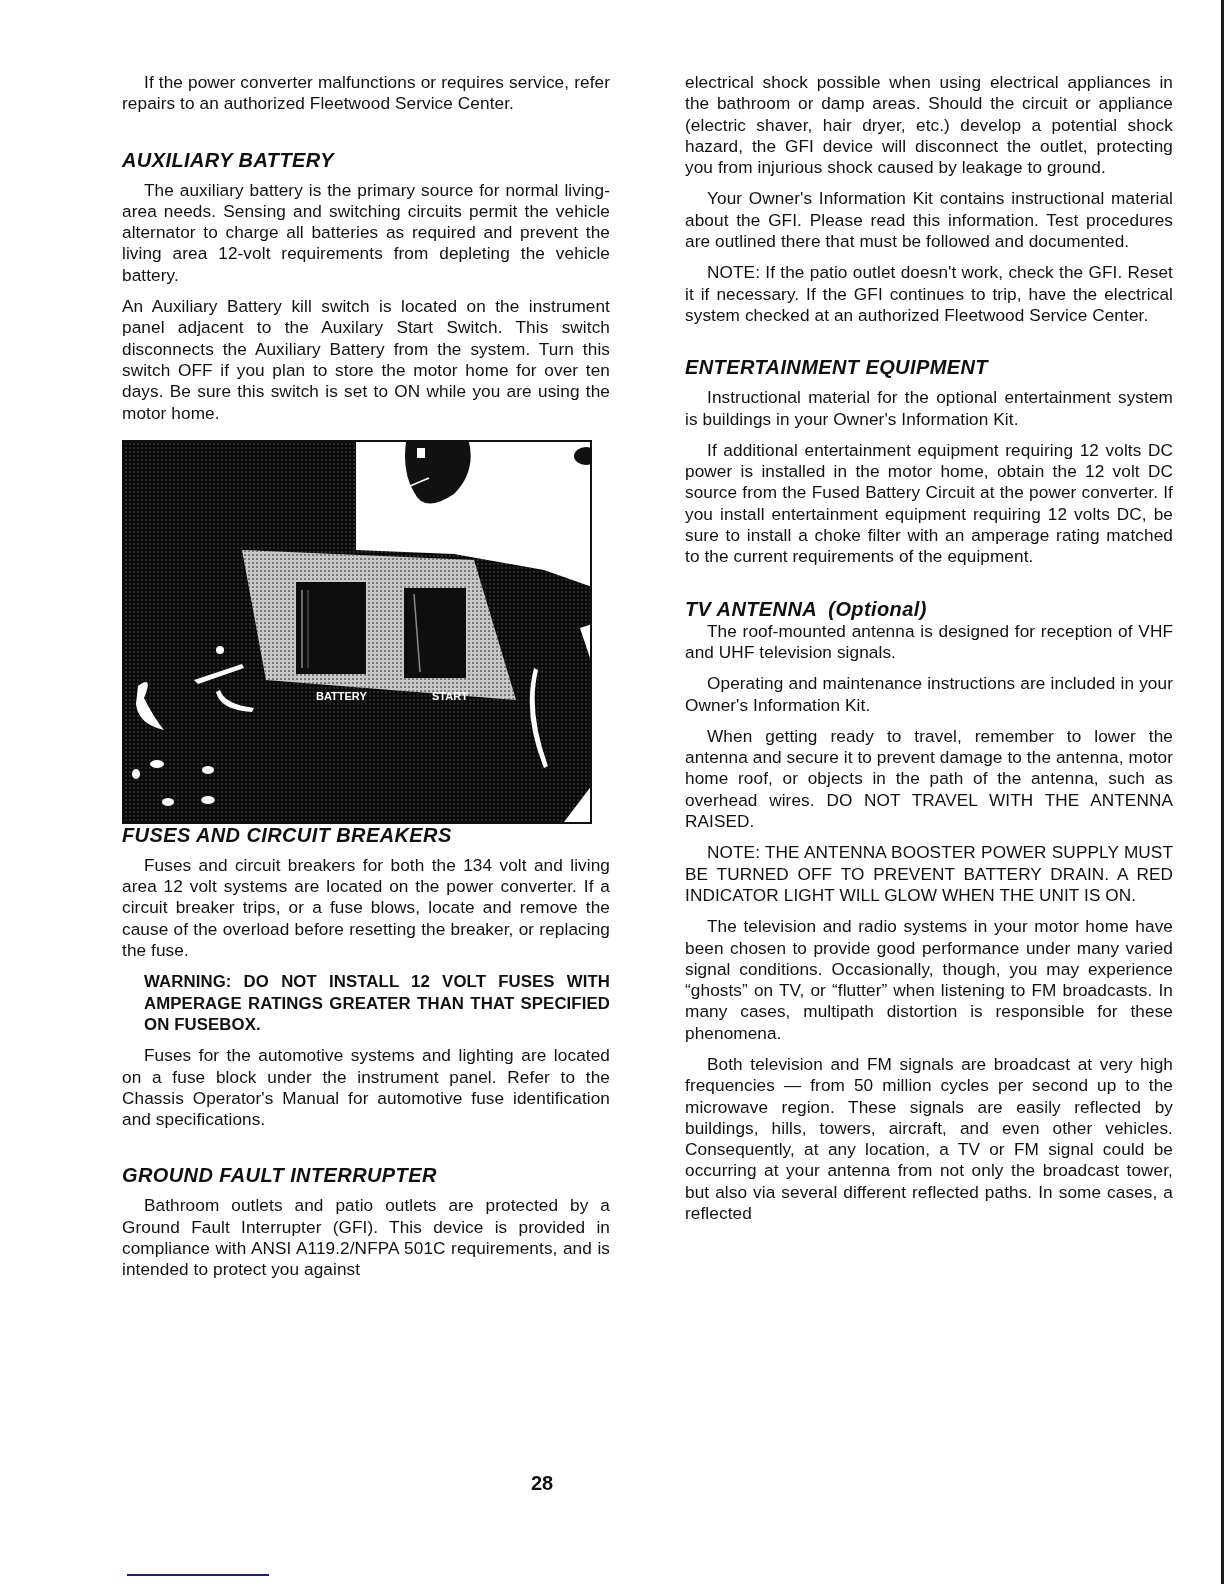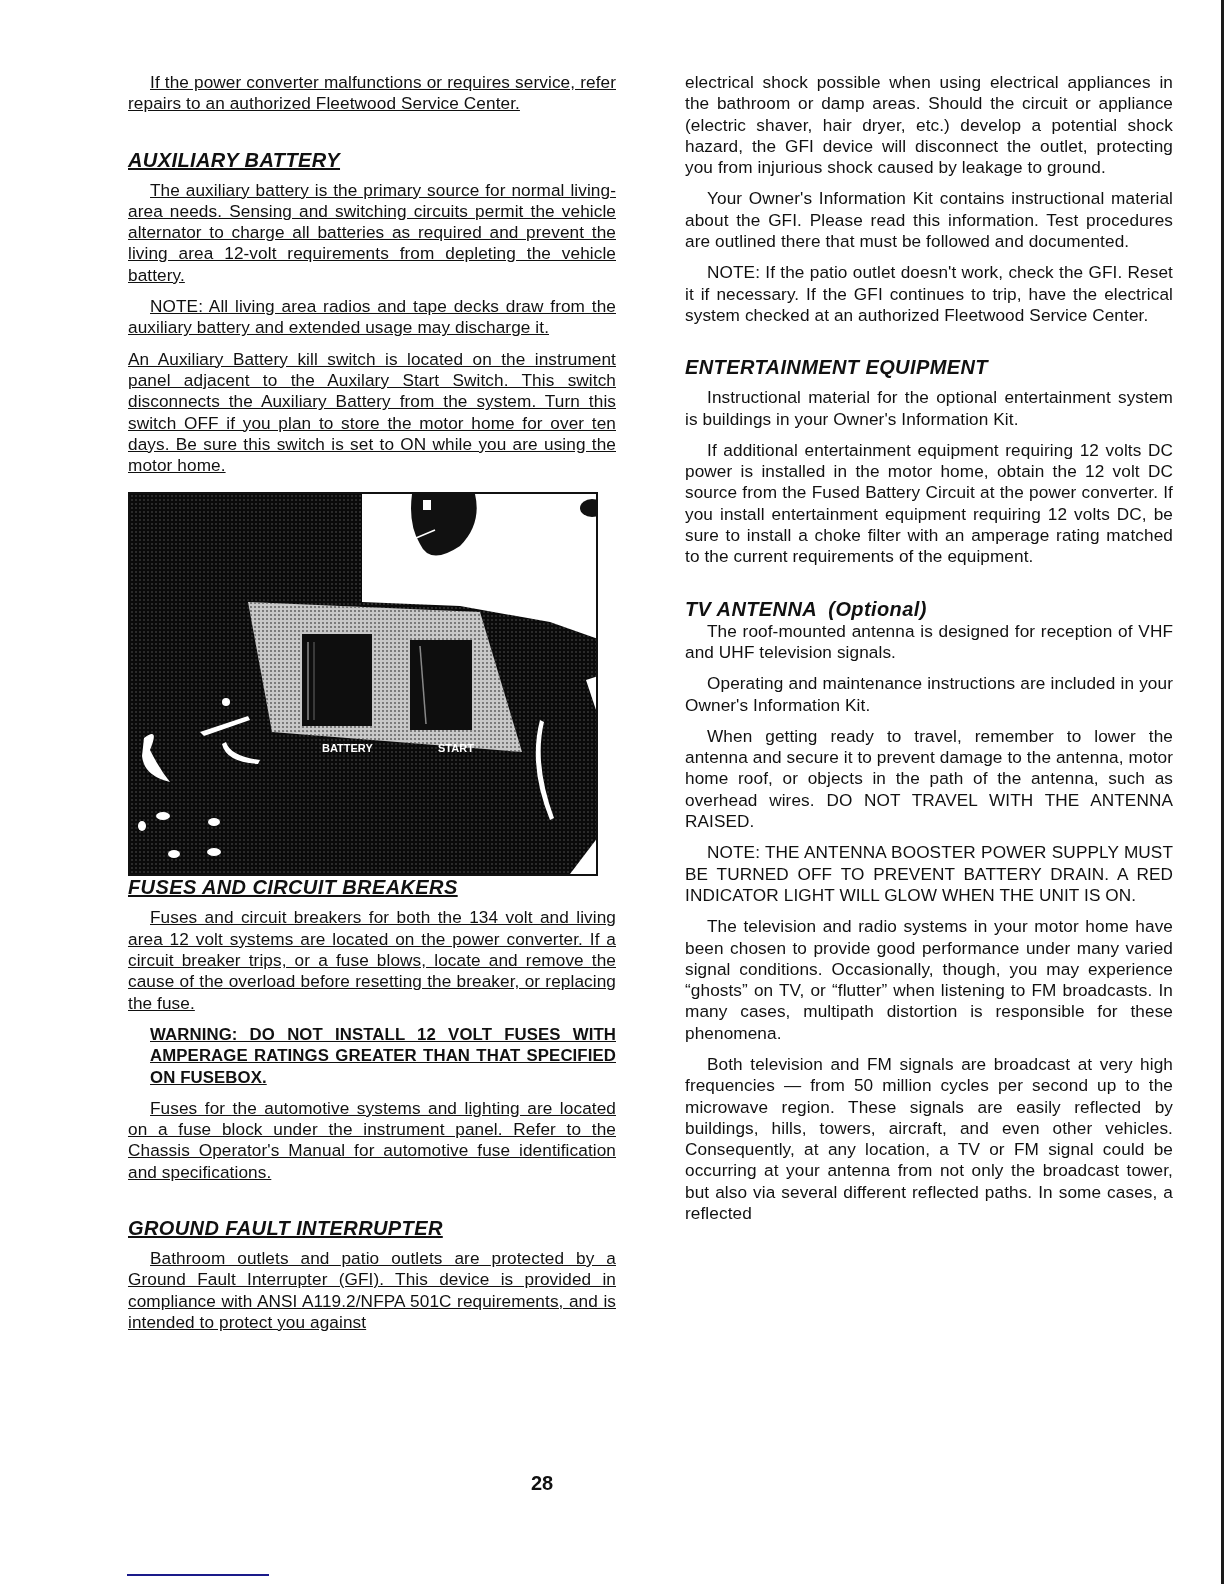--- a/index.html
+++ b/index.html
@@ -8,21 +8,21 @@
     font-family: "Liberation Sans", "DejaVu Sans", sans-serif;
     color: #111111;
   }
   .page-edge {
     position: absolute; top: 0; right: 0; width: 3px; height: 1584px;
     background: #1a1a1a;
   }
   .column {
     position: absolute; top: 72px; width: 488px;
   }
-  .col-left { left: 128px; text-decoration: underline; }
+  .col-left { left: 122px; }
   .col-right { left: 685px; }
   p {
     margin: 0 0 10px 0;
     font-size: 17.2px; line-height: 21.3px;
     text-align: justify; text-indent: 22px;
     letter-spacing: 0.1px;
   }
   p.noindent { text-indent: 0; }
   p.warning {
     font-weight: bold; text-indent: 0;
@@ -59,21 +59,20 @@
 </head>
 <body>
 
 <div class="page-edge"></div>
 
 <div class="column col-left">
   <p>If the power converter malfunctions or requires service, refer repairs to an authorized Fleetwood Service Center.</p>
 
   <h2 class="h-aux">AUXILIARY BATTERY</h2>
   <p>The auxiliary battery is the primary source for normal living-area needs. Sensing and switching circuits permit the vehicle alternator to charge all batteries as required and prevent the living area 12-volt requirements from depleting the vehicle battery.</p>
-  <p>NOTE: All living area radios and tape decks draw from the auxiliary battery and extended usage may discharge it.</p>
   <p class="noindent">An Auxiliary Battery kill switch is located on the instrument panel adjacent to the Auxilary Start Switch. This switch disconnects the Auxiliary Battery from the system. Turn this switch OFF if you plan to store the motor home for over ten days. Be sure this switch is set to ON while you are using the motor home.</p>
 
   <div class="photo">
     <svg width="482" height="380" viewBox="0 0 482 380">
 
       <path d="M232 0 L482 0 L482 150 L420 128 L330 112 L232 108 Z" fill="#ffffff"></path>
 
       <path d="M282 0 L345 0 Q352 30 330 52 Q300 72 290 50 Q278 30 282 0 Z" fill="#111"></path>
       <line x1="286" y1="44" x2="305" y2="36" stroke="#fff" stroke-width="1.5"></line>
       <rect x="293" y="6" width="8" height="10" fill="#fff"></rect>

